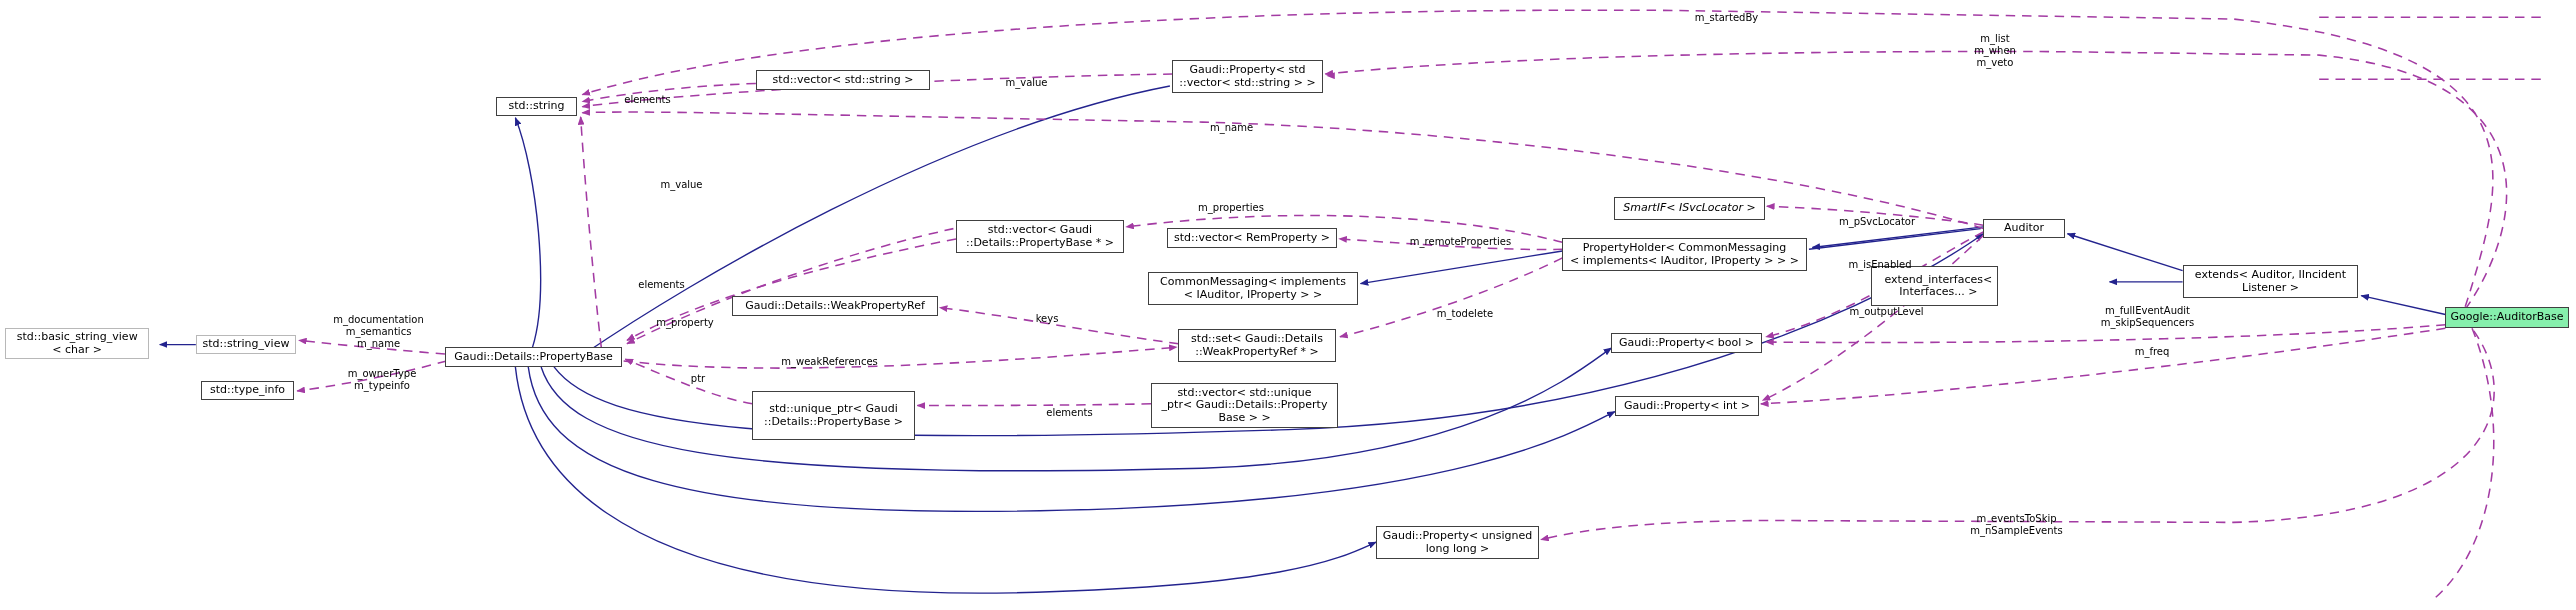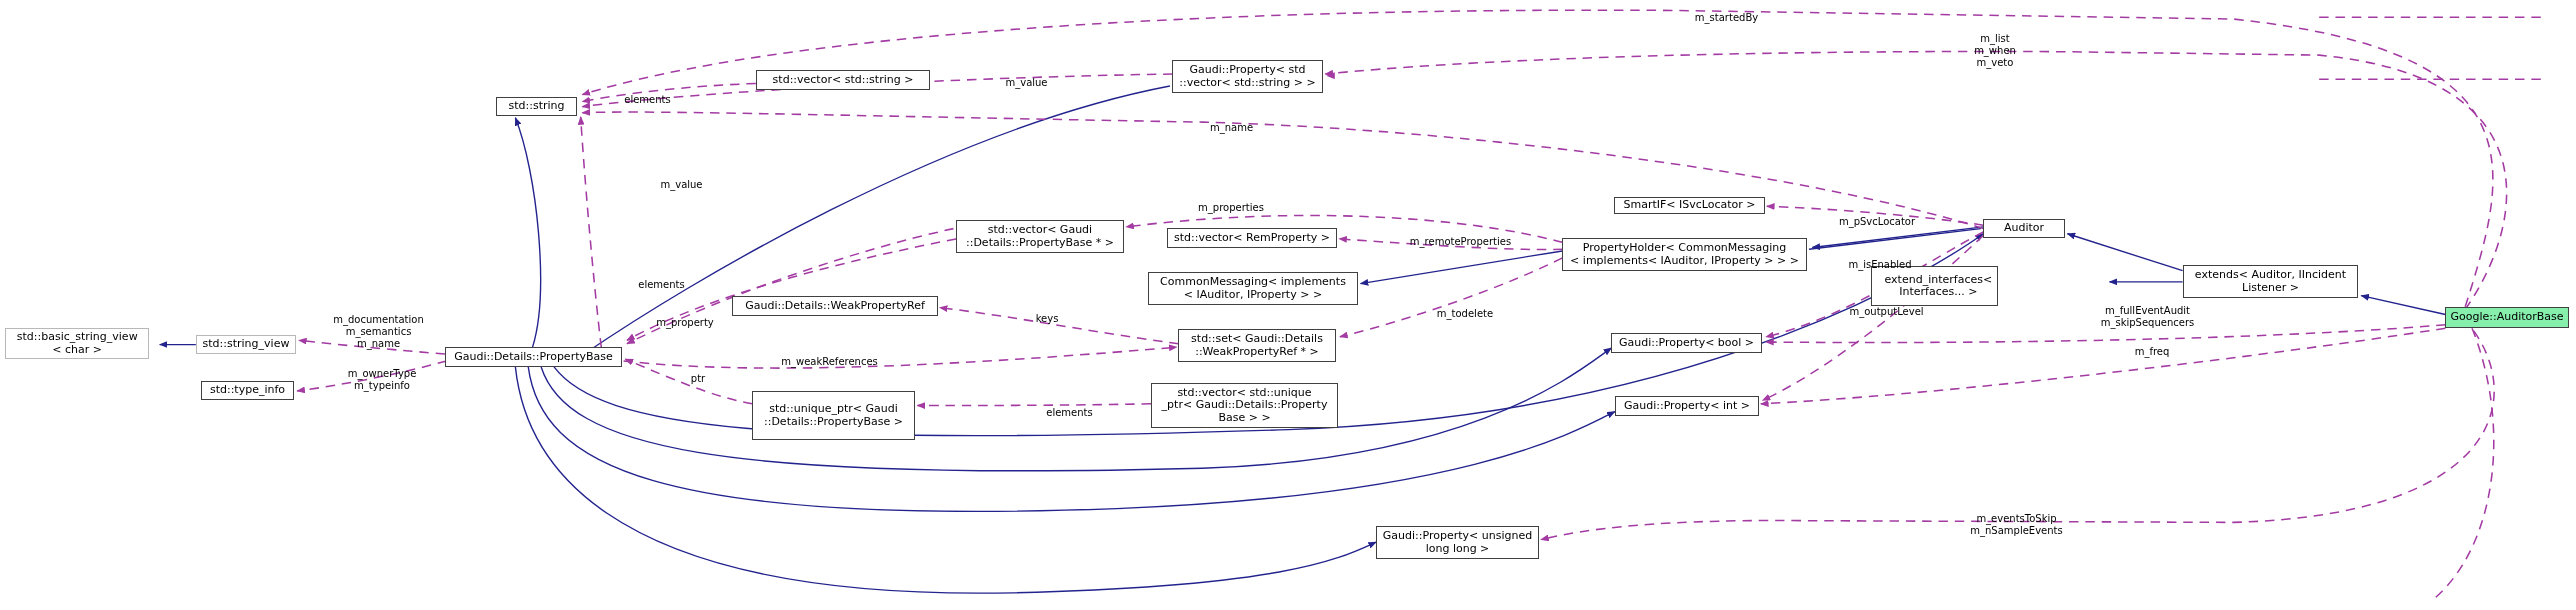--- a/index.html
+++ b/index.html
@@ -212,21 +212,21 @@
     <span>std::set&lt; Gaudi::Details
 ::WeakPropertyRef * &gt;</span>
   </div>
 
   <div class="node" style="left:1151px; top:383px; width:187px; height:45px;">
     <span>std::vector&lt; std::unique
 _ptr&lt; Gaudi::Details::Property
 Base &gt; &gt;</span>
   </div>
 
-  <div class="node" style="left:1614px; top:197px; width:151px; height:17px;">
+  <div class="node" style="left:1614px; top:197px; width:151px; height:23px;font-style:italic;">
     <span>SmartIF&lt; ISvcLocator &gt;</span>
   </div>
 
   <div class="node" style="left:1562px; top:238px; width:245px; height:33px;">
     <span>PropertyHolder&lt; CommonMessaging
 &lt; implements&lt; IAuditor, IProperty &gt; &gt; &gt;</span>
   </div>
 
   <div class="node" style="left:1611px; top:333px; width:151px; height:20px;">
     <span>Gaudi::Property&lt; bool &gt;</span>

